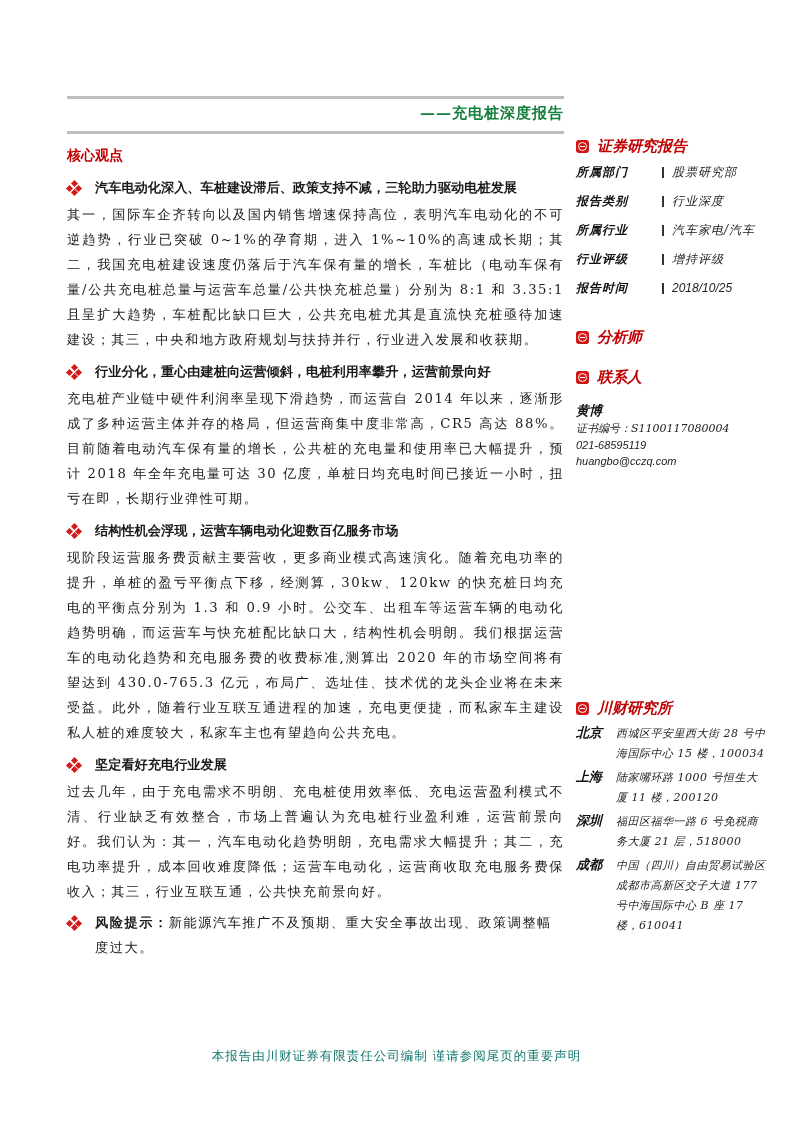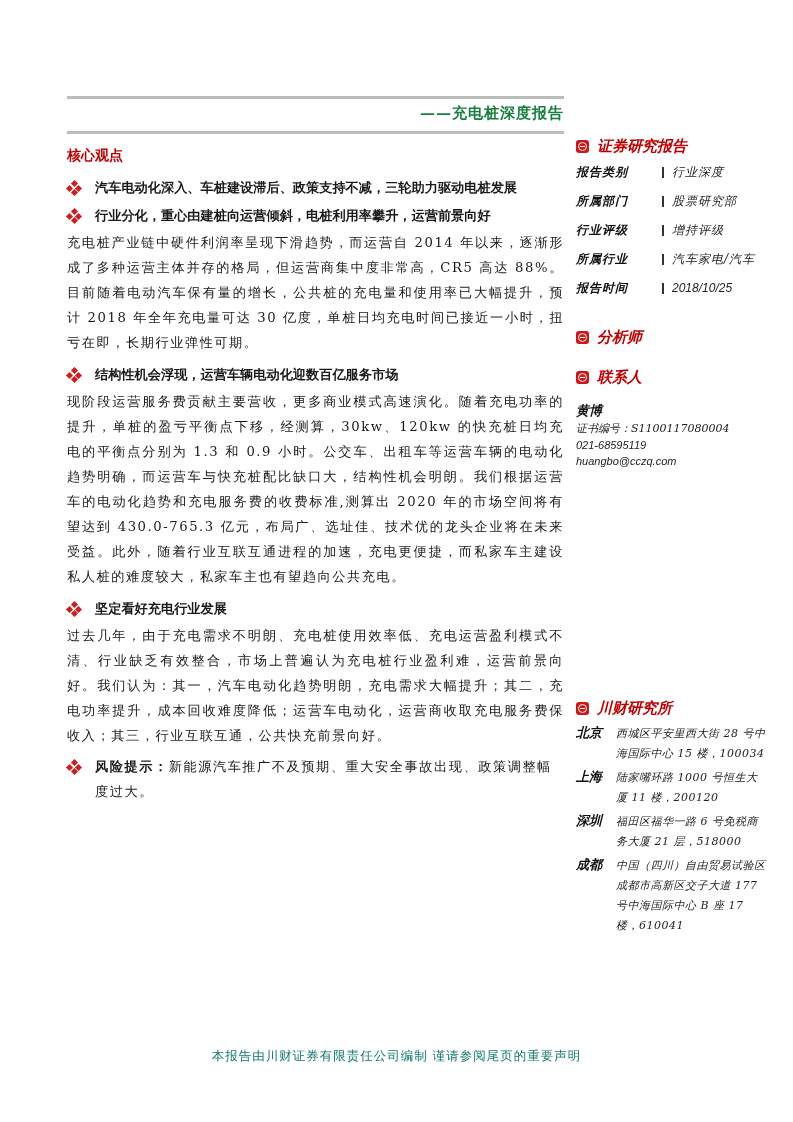--- a/index.html
+++ b/index.html
@@ -59,20 +59,21 @@
   <div>
     <div class="point-head">
       <span class="bullet">
           <i></i>
           <i></i>
           <i></i>
           <i></i>
         </span>
       <span>汽车电动化深入、车桩建设滞后、政策支持不减，三轮助力驱动电桩发展</span>
     </div>
+    <p class="para">其一，国际车企齐转向以及国内销售增速保持高位，表明汽车电动化的不可逆趋势，行业已突破 0~1%的孕育期，进入 1%~10%的高速成长期；其二，我国充电桩建设速度仍落后于汽车保有量的增长，车桩比（电动车保有量/公共充电桩总量与运营车总量/公共快充桩总量）分别为 8:1 和 3.35:1 且呈扩大趋势，车桩配比缺口巨大，公共充电桩尤其是直流快充桩亟待加速建设；其三，中央和地方政府规划与扶持并行，行业进入发展和收获期。</p>
   </div>
 
   <div>
     <div class="point-head">
       <span class="bullet">
           <i></i>
           <i></i>
           <i></i>
           <i></i>
         </span>
@@ -118,38 +119,38 @@
   </div>
 </div>
 
 <div class="side">
   <div>
     <div class="side-head">
       <span class="logo-icon"></span>
       <span>证券研究报告</span>
     </div>
     <div class="meta-row">
+      <span class="k">所属部门</span>
+      <span class="bar"></span>
+      <span class="v">股票研究部</span>
+    </div>
+    <div class="meta-row">
       <span class="k">报告类别</span>
       <span class="bar"></span>
       <span class="v">行业深度</span>
     </div>
     <div class="meta-row">
-      <span class="k">所属部门</span>
-      <span class="bar"></span>
-      <span class="v">股票研究部</span>
+      <span class="k">所属行业</span>
+      <span class="bar"></span>
+      <span class="v">汽车家电/汽车</span>
     </div>
     <div class="meta-row">
       <span class="k">行业评级</span>
       <span class="bar"></span>
       <span class="v">增持评级</span>
-    </div>
-    <div class="meta-row">
-      <span class="k">所属行业</span>
-      <span class="bar"></span>
-      <span class="v">汽车家电/汽车</span>
     </div>
     <div class="meta-row">
       <span class="k">报告时间</span>
       <span class="bar"></span>
       <span class="v num">2018/10/25</span>
     </div>
   </div>
 
   <div style="margin-top:22px;">
     <div class="side-head">

